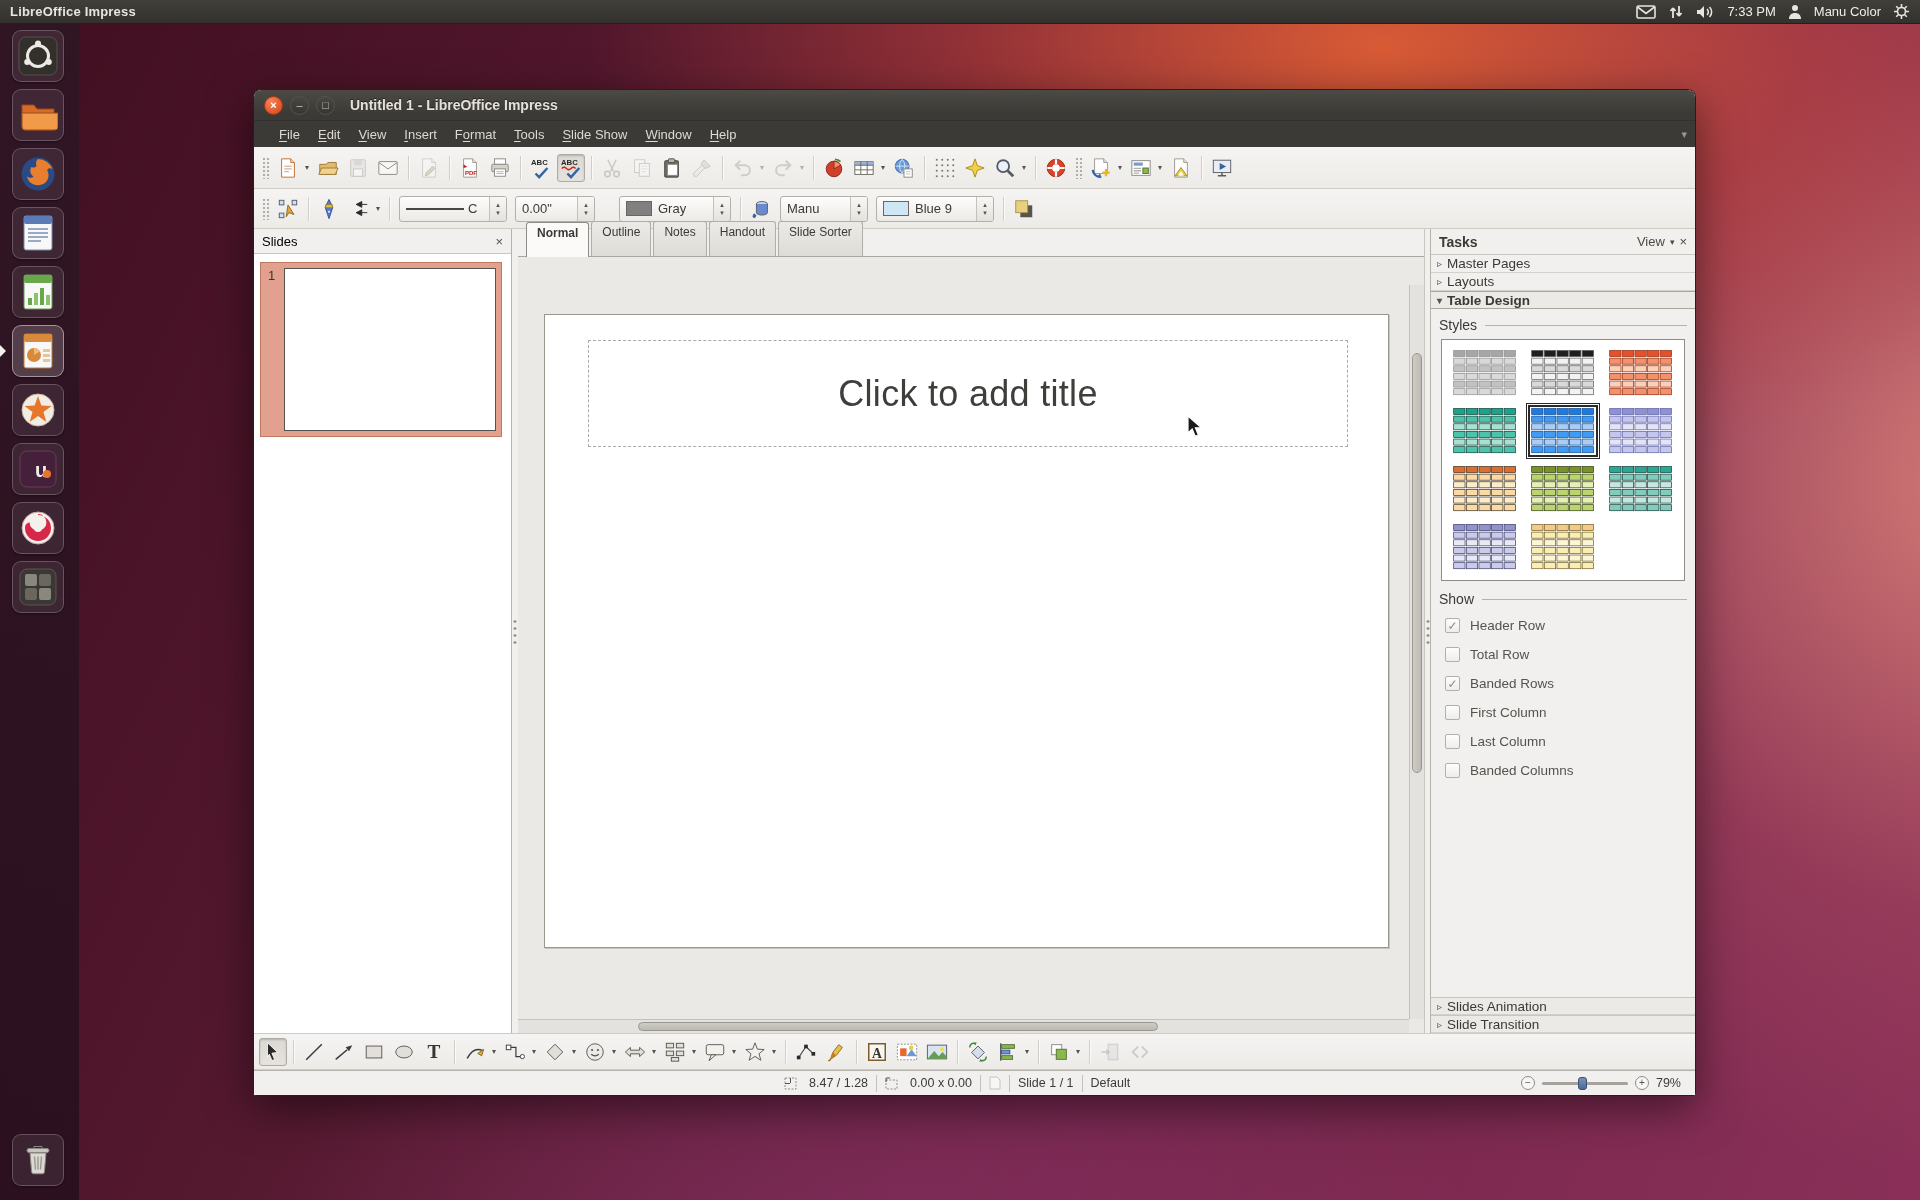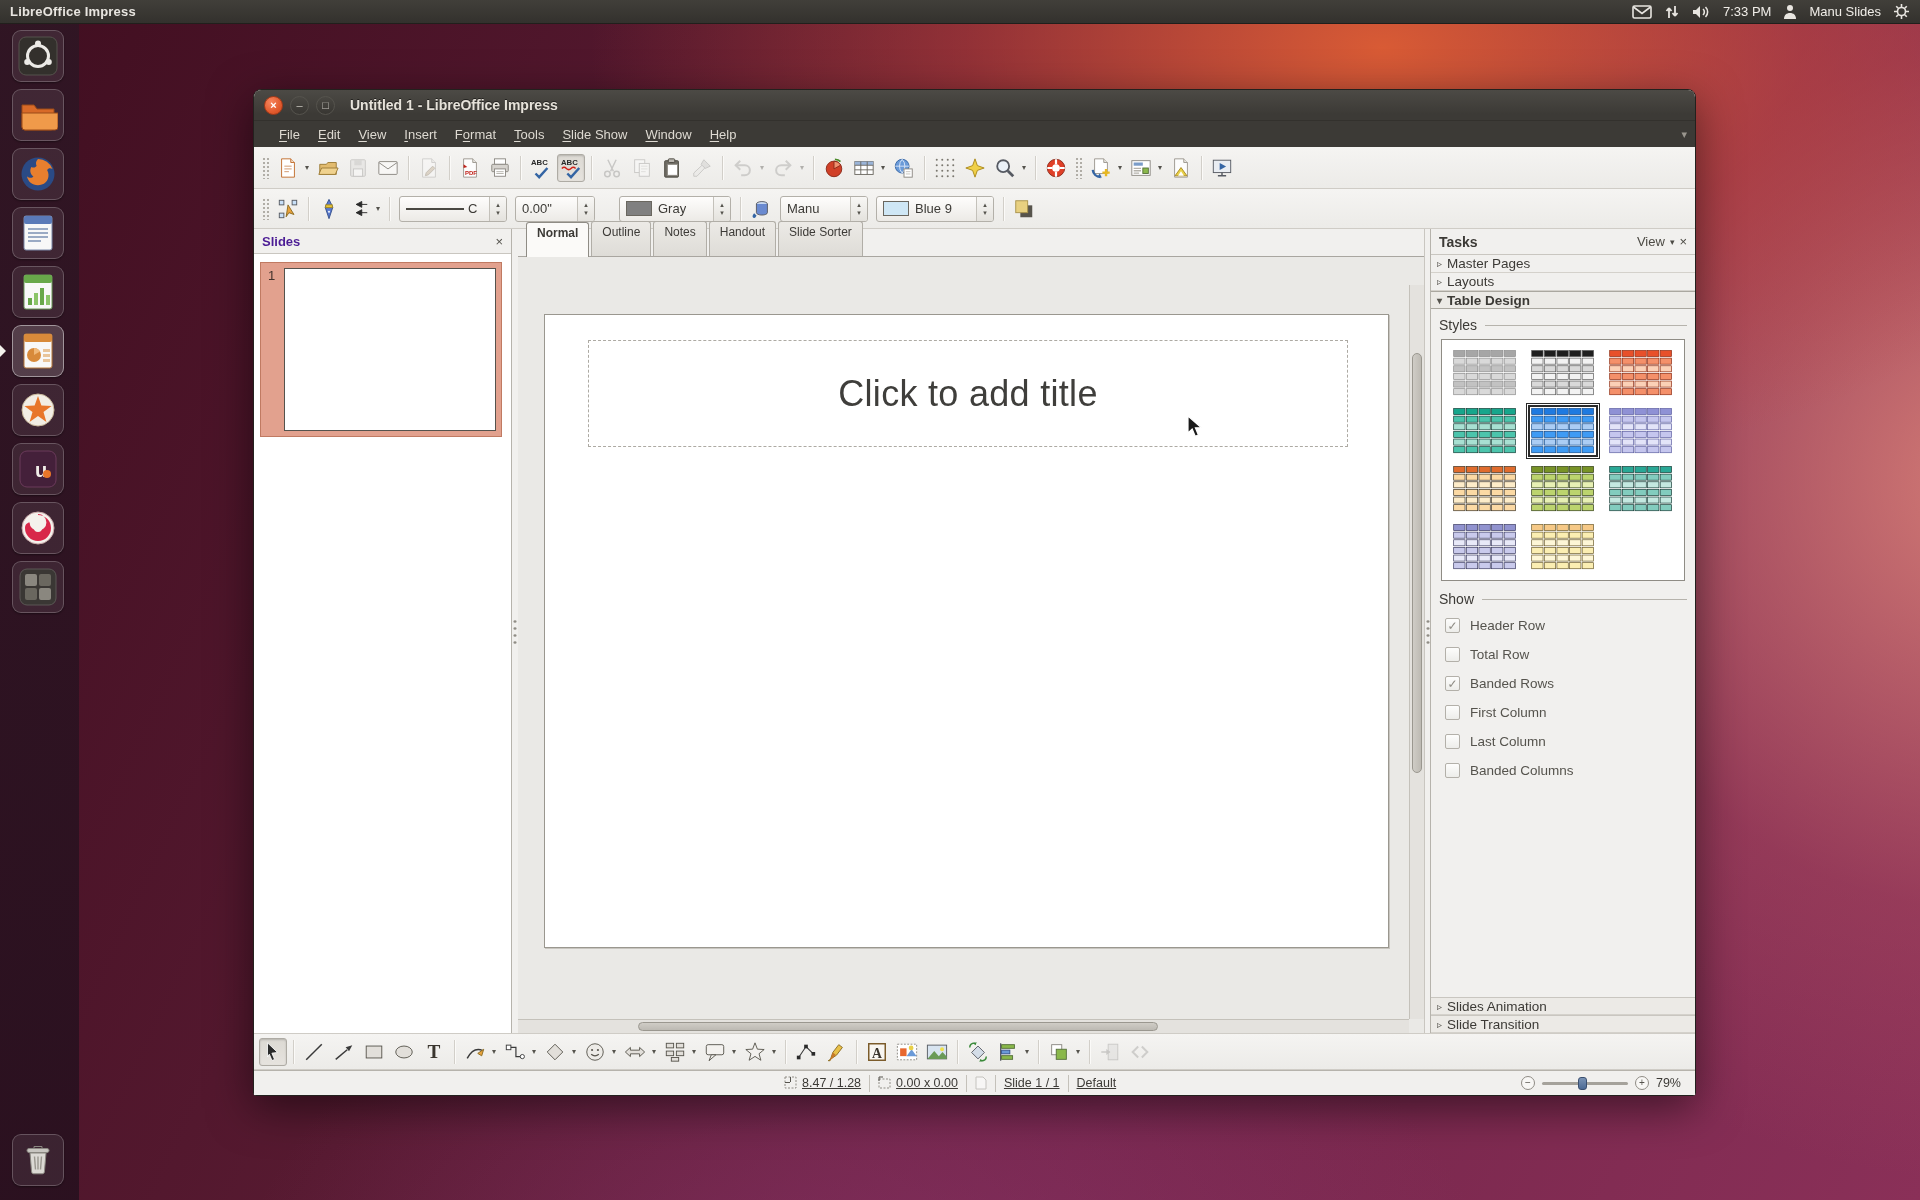--- a/index.html
+++ b/index.html
@@ -74,21 +74,21 @@
     display:flex; flex-direction:column; align-items:center; justify-content:center;
     font-size:7px; color:#55534d; line-height:1.1; background:linear-gradient(#f8f7f5,#e4e2dd); }
   .line-sample { width:58px; border-top:2px solid #4a4842; margin-right:4px; flex:0 0 auto; }
 
   
   #main { flex:1; display:flex; min-height:0; background:#f1f0ee; }
 
   #slides-panel { width:258px; display:flex; flex-direction:column; border-right:1px solid #b6b3ac; background:#fff; }
   #slides-header { height:25px; background:#f1f0ee; border-bottom:1px solid #c9c6c0;
     display:flex; align-items:center; padding:0 8px; flex:0 0 auto; }
-  #slides-title { font-weight:bold; font-size:13px; color:#4c1d95; }
+  #slides-title { font-weight:normal; font-size:13px; color:#000000; }
   #slides-close { margin-left:auto; color:#55534d; font-size:13px; }
   #slide-list { flex:1; background:#fff; padding-top:5px; }
   #slide1-row { margin:3px 6px; width:242px; height:175px; background:#e2a18e; border:1px solid #c07a62; position:relative; }
   #slide1-num { position:absolute; left:7px; top:5px; font-size:13px; color:#43322c; }
   #slide1-thumb { position:absolute; left:23px; top:5px; right:5px; bottom:5px; background:#fff; border:1px solid #55534d; }
 
   #vsplit { width:6px; background:#f1f0ee; position:relative; }
   #vsplit .dots, #tasks-split .dots { position:absolute; top:50%; left:50%; transform:translate(-50%,-50%);
     width:3px; height:26px; background:radial-gradient(circle 1.2px, #8f8c85 1.2px, transparent 1.5px) 0 0/3px 7px; }
 
@@ -132,21 +132,21 @@
     background:linear-gradient(#fdfdfc,#ededea); display:flex; align-items:center; justify-content:center;
     font-size:12px; color:#8f8c85; }
   .cb-label { color:#55534d; font-size:13.5px; }
   #tasks-bottom { margin-top:auto; }
   #tasks-bottom .trow { border-top:1px solid #c9c6c0; background:#eceae6; }
 
   
   #statusbar { height:25px; background:#f1f0ee; border-top:1px solid #b6b3ac; display:flex; align-items:center;
     font-size:12.5px; color:#3c3a36; }
   .sb-sep { width:1px; height:17px; background:#c4c1ba; margin:0 8px; }
-  .sb-item { display:flex; align-items:flex-start; gap:5px; white-space:nowrap;text-decoration:underline; }
+  .sb-item { display:flex; align-items:flex-end; gap:12px; white-space:nowrap; }
   #sb-zoomwrap { margin-left:auto; display:flex; align-items:center; gap:7px; padding-right:14px; }
   #zoom-track { position:relative; width:86px; height:3px; background:#a5a29b; border-radius:2px; }
   #zoom-thumb { position:absolute; left:36px; top:-5px; width:9px; height:13px; background:linear-gradient(#7a93b5,#4c6a94); border:1px solid #3a4f70; border-radius:3px; }
   .zoom-pm { width:14px; height:14px; border:1px solid #8f8c85; border-radius:50%; display:flex; align-items:center;justify-content:center; font-size:10px; color:#55534d; background:#f8f7f5; line-height:1; }
 </style>
 </head>
 <body>
 
 <div id="desktop">
 
@@ -171,21 +171,21 @@
             <path d="M11 5a4 4 0 010 6M13.5 3a7 7 0 010 10" stroke="#e8e5e0" stroke-width="1.6" fill="none"></path>
           </svg>
         </span>
       <span id="clock">7:33 PM</span>
       <span class="tray-ic">
           <svg width="14" height="15" viewBox="0 0 14 15">
             <circle cx="7" cy="4" r="3" fill="#e8e5e0"></circle>
             <path d="M1 15c0-4 2.5-6 6-6s6 2 6 6z" fill="#e8e5e0"></path>
           </svg>
         </span>
-      <span id="username">Manu Slides</span>
+      <span id="username">Manu Color</span>
       <span class="tray-ic">
           <svg width="17" height="17" viewBox="0 0 17 17">
             <g stroke="#e8e5e0" stroke-width="1.6" fill="none">
               <circle cx="8.5" cy="8.5" r="4"></circle>
               <path d="M8.5 1v3M8.5 13v3M1 8.5h3M13 8.5h3M3.2 3.2l2.1 2.1M11.7 11.7l2.1 2.1M13.8 3.2l-2.1 2.1M5.3 11.7l-2.1 2.1"></path>
             </g>
           </svg>
         </span>
     </div>
   </div>

